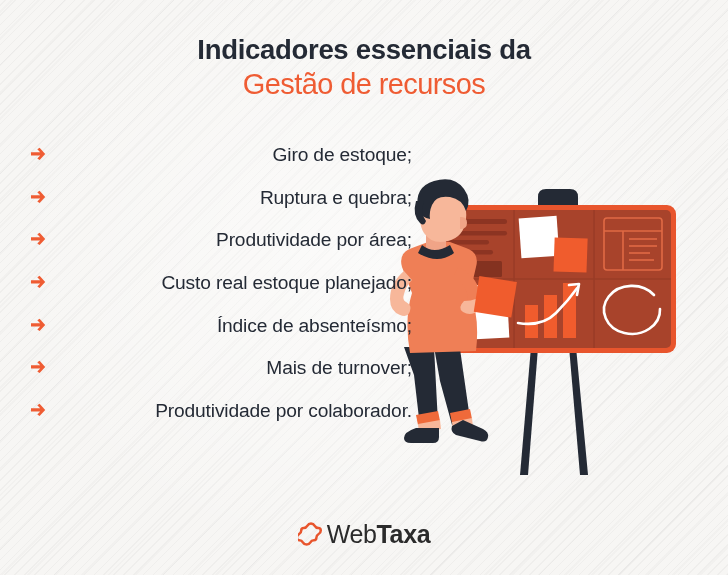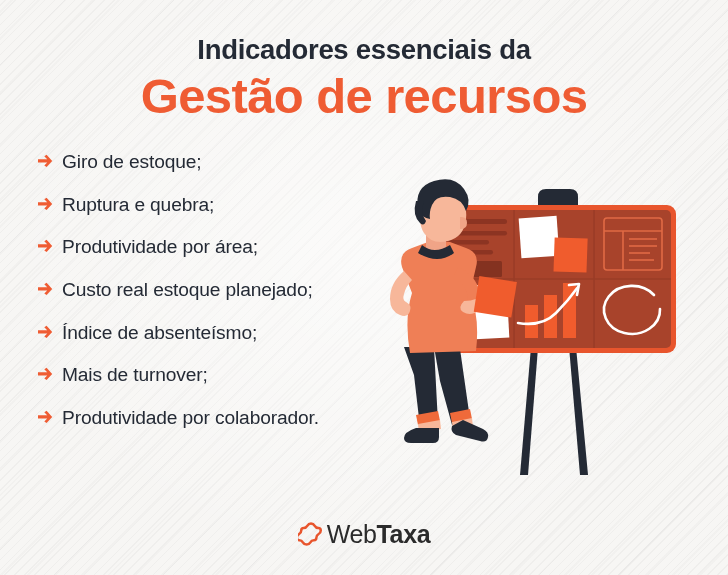--- a/index.html
+++ b/index.html
@@ -62,38 +62,39 @@
   #title-line1 {
     display: block;
     font-size: 27.5px;
     font-weight: 600;
     letter-spacing: -0.3px;
     color: #242a35;
     line-height: 1.18;
   }
   #title-line2 {
     display: block;
-    font-size: 49px;
-    font-weight: 700;
+    font-size: 29px;
+    font-weight: 400;
     letter-spacing: -0.6px;
     color: #ef5c33;
     line-height: 1.2;
     margin-top: 1px;
   }
 
   
   #bullet-list {
     position: absolute;
     top: 143px;
     left: 30px;
     width: 382px;
     z-index: 6;
     list-style: none;
-    margin: 7px;
+    margin: 0;
     padding: 0;
+    text-align: right;
   }
   .bullet-item {
     position: relative;
     padding-left: 25px;
     margin-bottom: 18.5px;
     font-size: 19.2px;
     font-weight: 500;
     color: #242a35;
     line-height: 1.26;
     letter-spacing: -0.15px;

